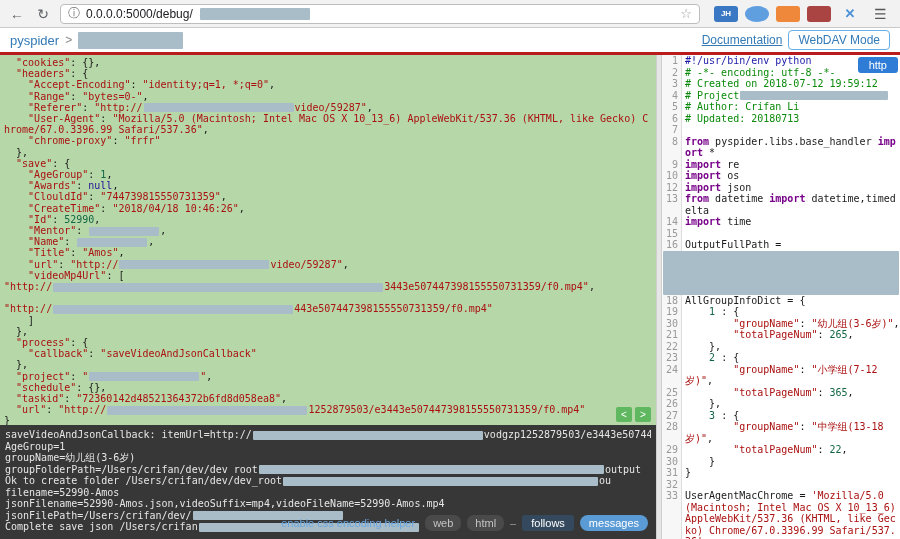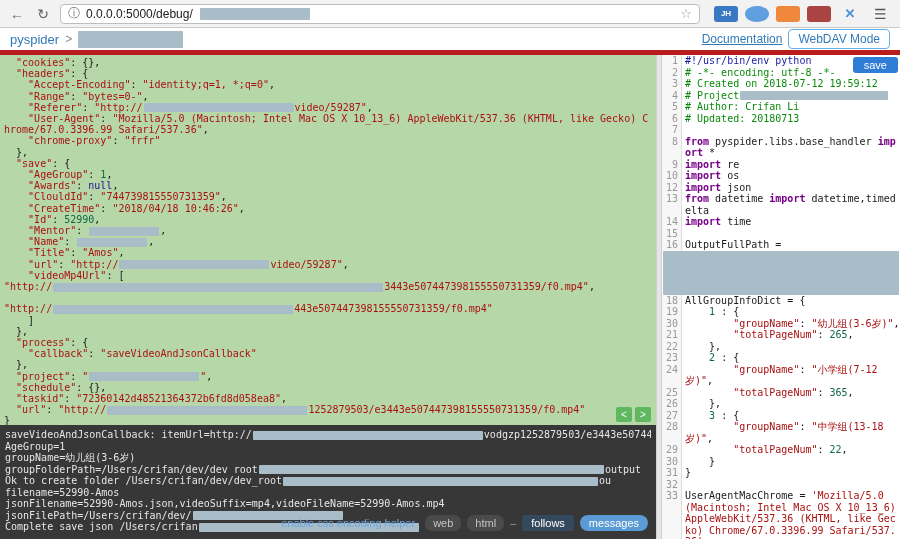--- a/index.html
+++ b/index.html
@@ -19,21 +19,21 @@
   .ext { width:24px; height:16px; border-radius:3px; display:inline-flex;
          align-items:center; justify-content:center; font-size:8px; font-weight:bold; }
   .ext-jh { background:#3b78c3; color:#fff; }
   .ext-circle { background:#5f9fe0; border-radius:50%; }
   .ext-orange { background:#f0883b; }
   .ext-grid { background:#a94442; }
   .ext-x { background:transparent; color:#4a90d9; font-size:13px; }
   .menu-ic { color:#555; font-size:14px; margin-left:4px; }
 
   
-  .site-header { height:27px; background:#fff; border-bottom:5px solid #b91c1c;
+  .site-header { height:27px; background:#fff; border-bottom:3px solid #b91c1c;
                  display:flex; align-items:center; padding:0 10px; gap:6px;justify-content:flex-end; }
   .brand { color:#337ab7; font-size:13px; text-decoration:none; }
   .brand-sep { color:#888; font-size:12px; }
   .hdr-redact { width:105px; height:17px; background:#a8bdc8; border-radius:1px; }
   .hdr-spacer { flex:1; }
   .doc-link { color:#337ab7; font-size:12px; text-decoration:underline; }
   .webdav-btn { border:1px solid #66afe9; background:#fff; color:#337ab7;
                 border-radius:4px; padding:2px 9px; font-size:12px; cursor:pointer; }
 
   
@@ -189,21 +189,21 @@
       <button class="tb-btn">html</button>
       <span class="tb-sep">–</span>
       <button class="tb-follows">follows</button>
       <button class="tb-messages">messages</button>
     </div>
   </div>
 
   <div class="divider"></div>
 
   <div class="right-col">
-    <button class="save-btn">save</button>
+    <button class="save-btn">http</button>
     <div class="editor">
       <div>
           <div class="el">
             <span class="gut">1</span>
             <span class="bd"><span class="tk-m">#!/usr/bin/env python</span></span>
           </div>
           <div class="el">
             <span class="gut">2</span>
             <span class="bd"><span class="tk-c"># -*- encoding: utf-8 -*-</span></span>
           </div>

